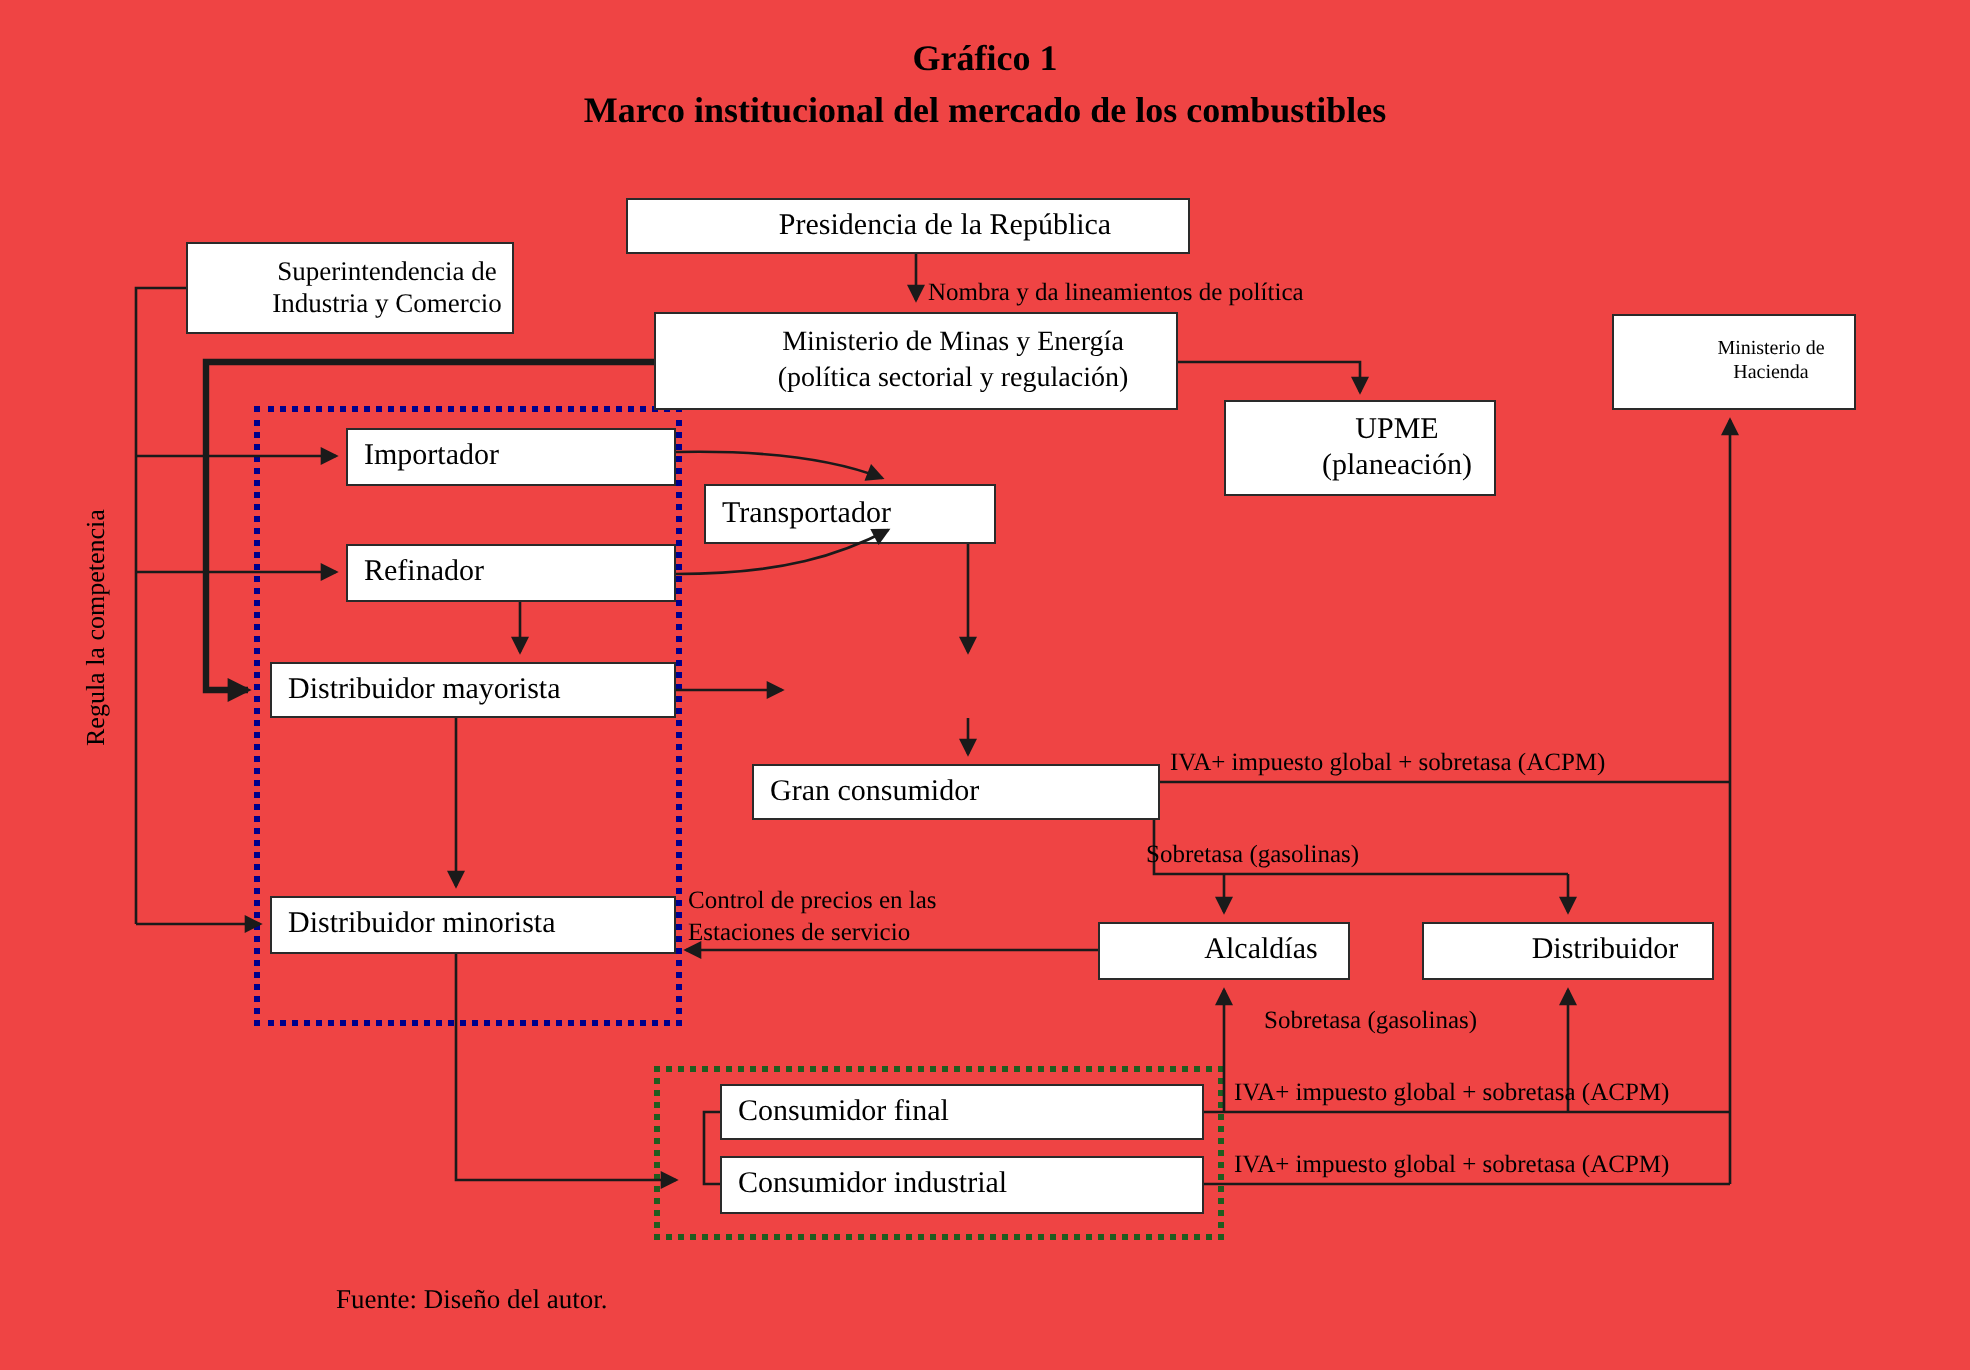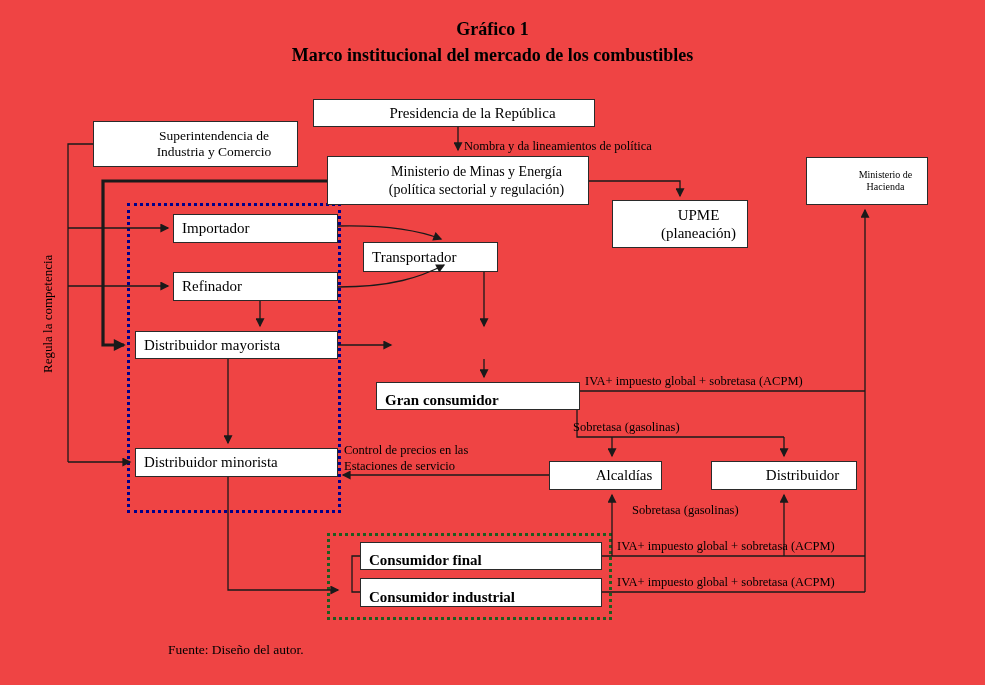--- a/index.html
+++ b/index.html
@@ -8,21 +8,21 @@
     font-family:"Liberation Serif","DejaVu Serif",serif;color:#000;
   }
   .title-line{position:absolute;left:0;width:100%;text-align:center;font-weight:bold;font-size:18px;}
   .node{
     position:absolute;box-sizing:border-box;border:1.4px solid var(--box-border,#2a2a2a);
     background:#fff;display:flex;flex-direction:column;justify-content:center;
     font-size:15px;line-height:1.22;white-space:nowrap;z-index:2;
   }
   .node.center{align-items:center;padding-left:37px;}
   .node.left{align-items:flex-start;padding-left:8px;}
-  .node.bold{font-weight:bold;justify-content:flex-end;}
+  .node.bold{font-weight:normal;}
   .node.small{font-size:13.5px;}
   .group{position:absolute;box-sizing:border-box;background:transparent;z-index:1;}
   .group.blue{border:3px dotted var(--group-blue,#00008b);}
   .group.green{border:3px dotted var(--group-green,#1f5c1f);}
   .connectors{position:absolute;left:0;top:0;z-index:3;pointer-events:none;}
   .lbl{position:absolute;font-size:12.5px;line-height:1.28;white-space:nowrap;z-index:4;background:transparent;}
   .v-label{
     position:absolute;left:40px;top:244px;height:140px;z-index:4;
     writing-mode:vertical-rl;transform:rotate(180deg);
     font-size:13px;text-align:center;white-space:nowrap;
@@ -37,21 +37,21 @@
   <div class="title-line" style="top:19px">Gráfico 1</div>
   <div class="title-line" style="top:45px">Marco institucional del mercado de los combustibles</div>
 
   <div class="group blue" style="left:127px;top:203px;width:214px;height:310px"></div>
   <div class="group green" style="left:327px;top:533px;width:285px;height:87px"></div>
 
   <div class="node center" style="left:313px;top:99px;width:282px;height:28px">
     <span>Presidencia de la República</span>
   </div>
 
-  <div class="node center small" style="left:93px;top:121px;width:205px;height:46px">
+  <div class="node center small" style="left:93px;top:121px;width:164px;height:46px">
     <span>Superintendencia de</span>
     <span>Industria y Comercio</span>
   </div>
 
   <div class="node center small" style="left:327px;top:156px;width:262px;height:49px;font-size:14px">
     <span>Ministerio de Minas y Energía</span>
     <span>(política sectorial y regulación)</span>
   </div>
 
   <div class="node center" style="left:806px;top:157px;width:122px;height:48px;font-size:10px">
@@ -61,42 +61,42 @@
 
   <div class="node center" style="left:612px;top:200px;width:136px;height:48px">
     <span>UPME</span>
     <span>(planeación)</span>
   </div>
 
   <div class="node left" style="left:173px;top:214px;width:165px;height:29px">
     <span>Importador</span>
   </div>
 
-  <div class="node left" style="left:363px;top:242px;width:135px;height:30px">
+  <div class="node left" style="left:352px;top:242px;width:146px;height:30px">
     <span>Transportador</span>
   </div>
 
   <div class="node left" style="left:173px;top:272px;width:165px;height:29px">
     <span>Refinador</span>
   </div>
 
   <div class="node left" style="left:135px;top:331px;width:203px;height:28px">
     <span>Distribuidor mayorista</span>
   </div>
 
 
   <div class="node left bold" style="left:376px;top:382px;width:204px;height:28px">
     <span>Gran consumidor</span>
   </div>
 
   <div class="node left" style="left:135px;top:448px;width:203px;height:29px">
     <span>Distribuidor minorista</span>
   </div>
 
-  <div class="node center" style="left:549px;top:461px;width:113px;height:29px">
+  <div class="node center" style="left:549px;top:461px;width:126px;height:29px">
     <span>Alcaldías</span>
   </div>
 
   <div class="node center" style="left:711px;top:461px;width:146px;height:29px">
     <span>Distribuidor</span>
   </div>
 
   <div class="node left bold" style="left:360px;top:542px;width:242px;height:28px">
     <span>Consumidor final</span>
   </div>

